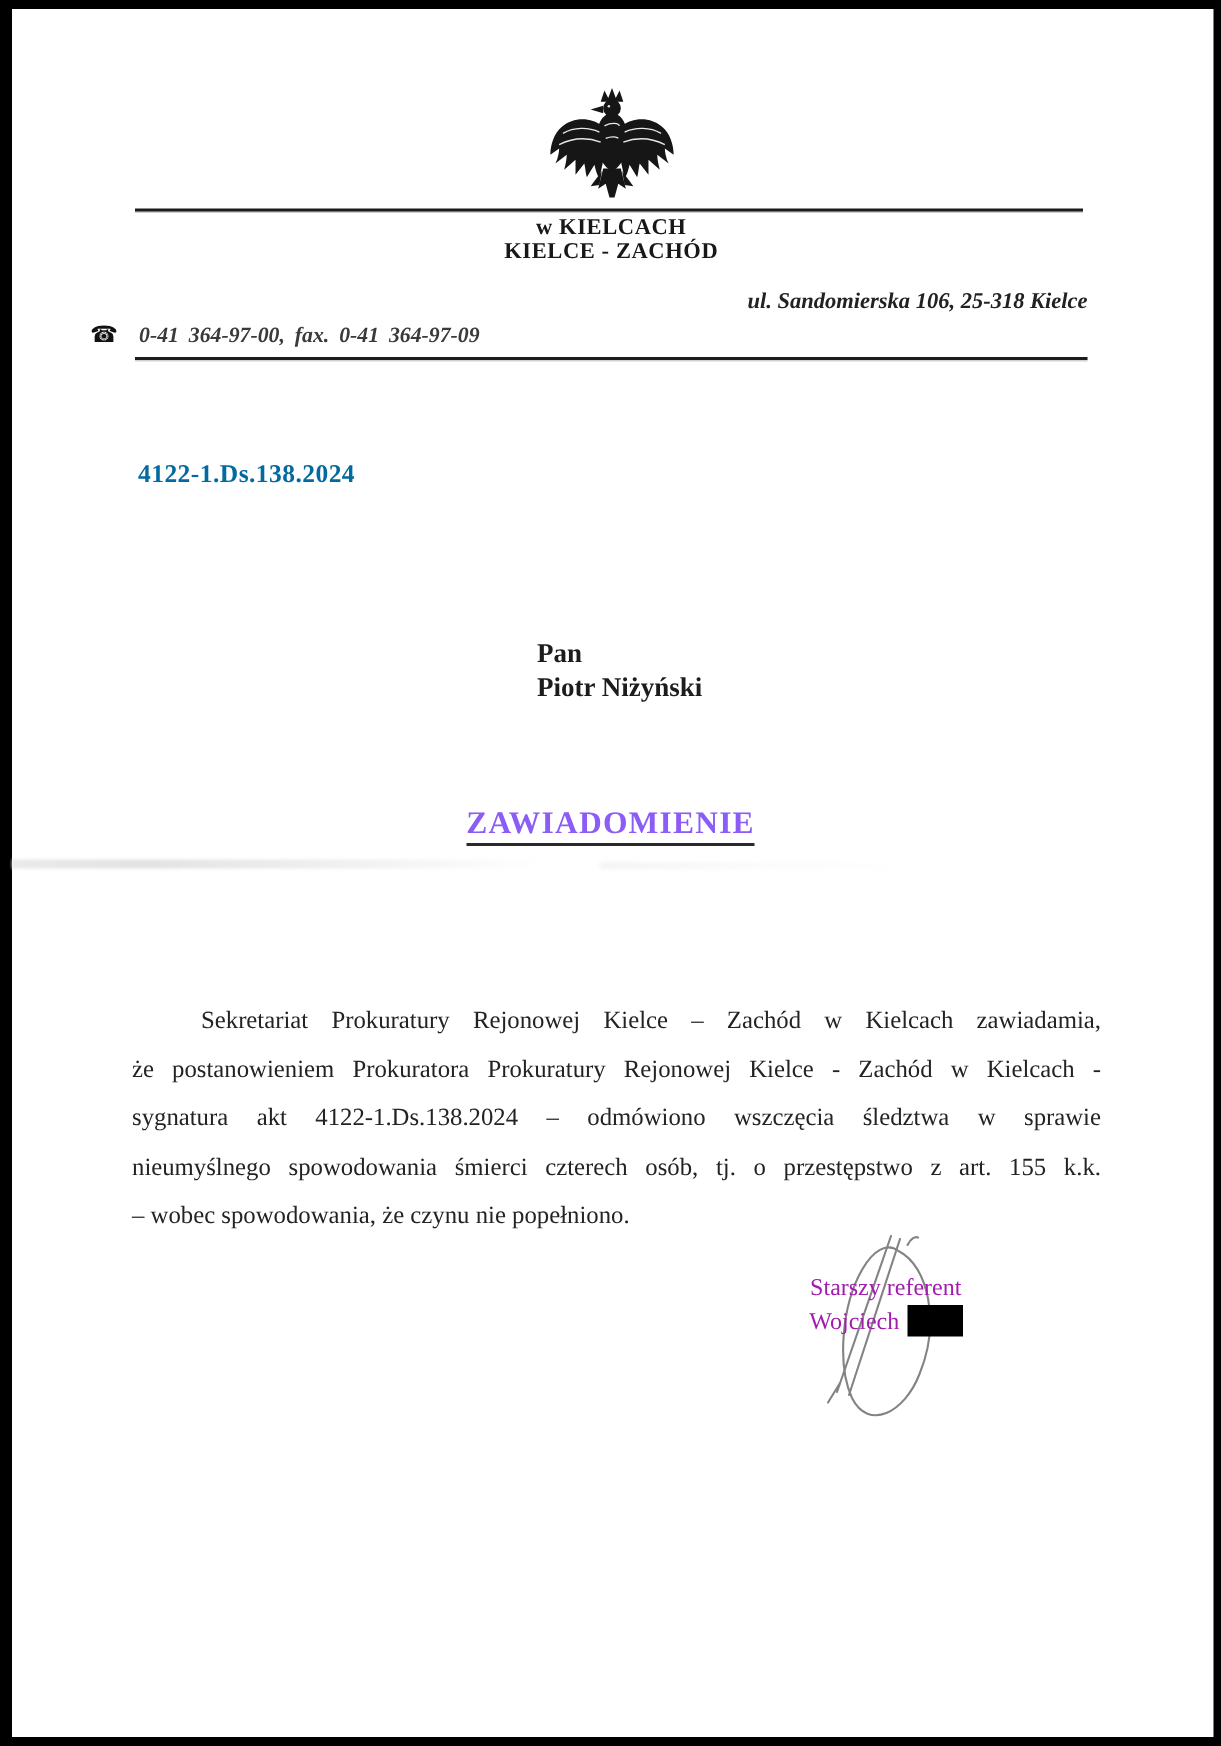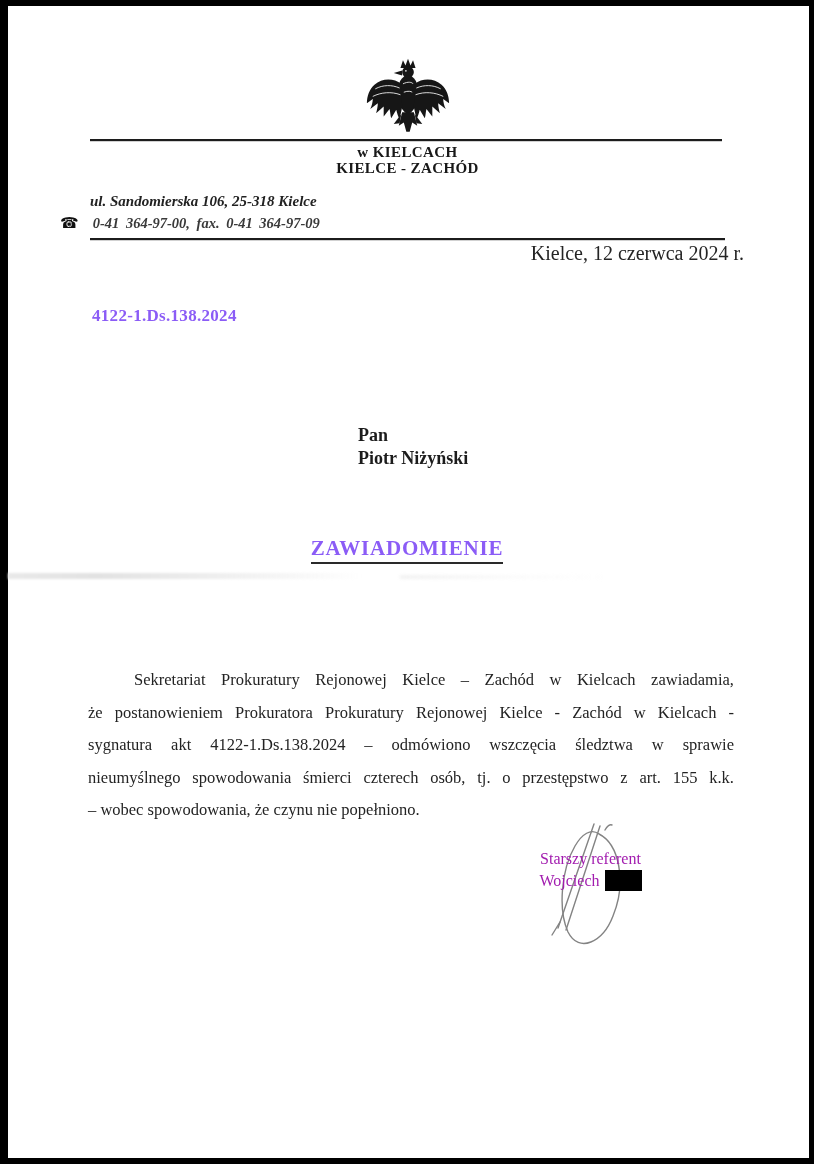--- a/index.html
+++ b/index.html
@@ -30,41 +30,41 @@
   .rule-top { left:90px; top:139px; width:632px; box-shadow: 0 1px 0 rgba(0,0,0,.18); }
   .rule-bottom { left:90px; top:238px; width:635px; box-shadow: 0 1px 0 rgba(0,0,0,.18); }
 
   .org-block {
     position:absolute; left:90px; top:145px; width:635px;
     text-align:center; font-weight:bold; font-size:15px; line-height:15.8px;
     letter-spacing:0.4px; color:#181818;
   }
   .address-line {
     position:absolute; left:90px; top:193px; width:635px;
-    text-align:left; font-weight:bold; font-style:italic;
+    text-align:right; font-weight:bold; font-style:italic;
     font-size:15px; color:#222;
   }
   .phone-line {
     position:absolute; left:60px; top:214px; width:635px;
     font-style:italic; font-size:14.5px;
     color:#3a3a3a; word-spacing:3px;font-weight:bold;
   }
   .phone-line .phone-glyph {
     font-style:normal; font-family:"DejaVu Sans", sans-serif;
     font-size:15px; color:#111; margin-right:14px;
   }
 
   .date-line {
     position:absolute; right:70px; top:242px;
     font-size:20px; color:#242424;
   }
 
   .case-number {
     position:absolute; left:92px; top:306px;
-    font-size:17px; font-weight:bold; letter-spacing:0.3px; color:#8b5cf6;
+    font-size:17px; font-weight:bold; letter-spacing:0.3px; color:#0369a1;
   }
 
   .recipient {
     position:absolute; left:358px; top:424px;
     font-size:18px; font-weight:bold; line-height:23px; color:#1c1c1c;
   }
 
   .doc-title-wrap { position:absolute; left:0; top:536px; width:100%; text-align:center; }
   .doc-title {
     display:inline-block; font-size:21px; font-weight:bold;
@@ -148,21 +148,20 @@
     <div>w KIELCACH</div>
     <div>KIELCE - ZACHÓD</div>
   </div>
 
   <div class="address-line">ul. Sandomierska 106, 25-318 Kielce</div>
 
   <div class="phone-line">
     <span class="phone-glyph">☎</span><span>0-41 364-97-00,  fax. 0-41 364-97-09</span>
   </div>
 
-  <div class="date-line">Kielce, 12 czerwca 2024 r.</div>
 
   <div class="case-number">4122-1.Ds.138.2024</div>
 
   <div class="recipient">
     <div>Pan</div>
     <div>Piotr Niżyński</div>
   </div>
 
   <div class="doc-title-wrap">
     <span class="doc-title">ZAWIADOMIENIE</span>

